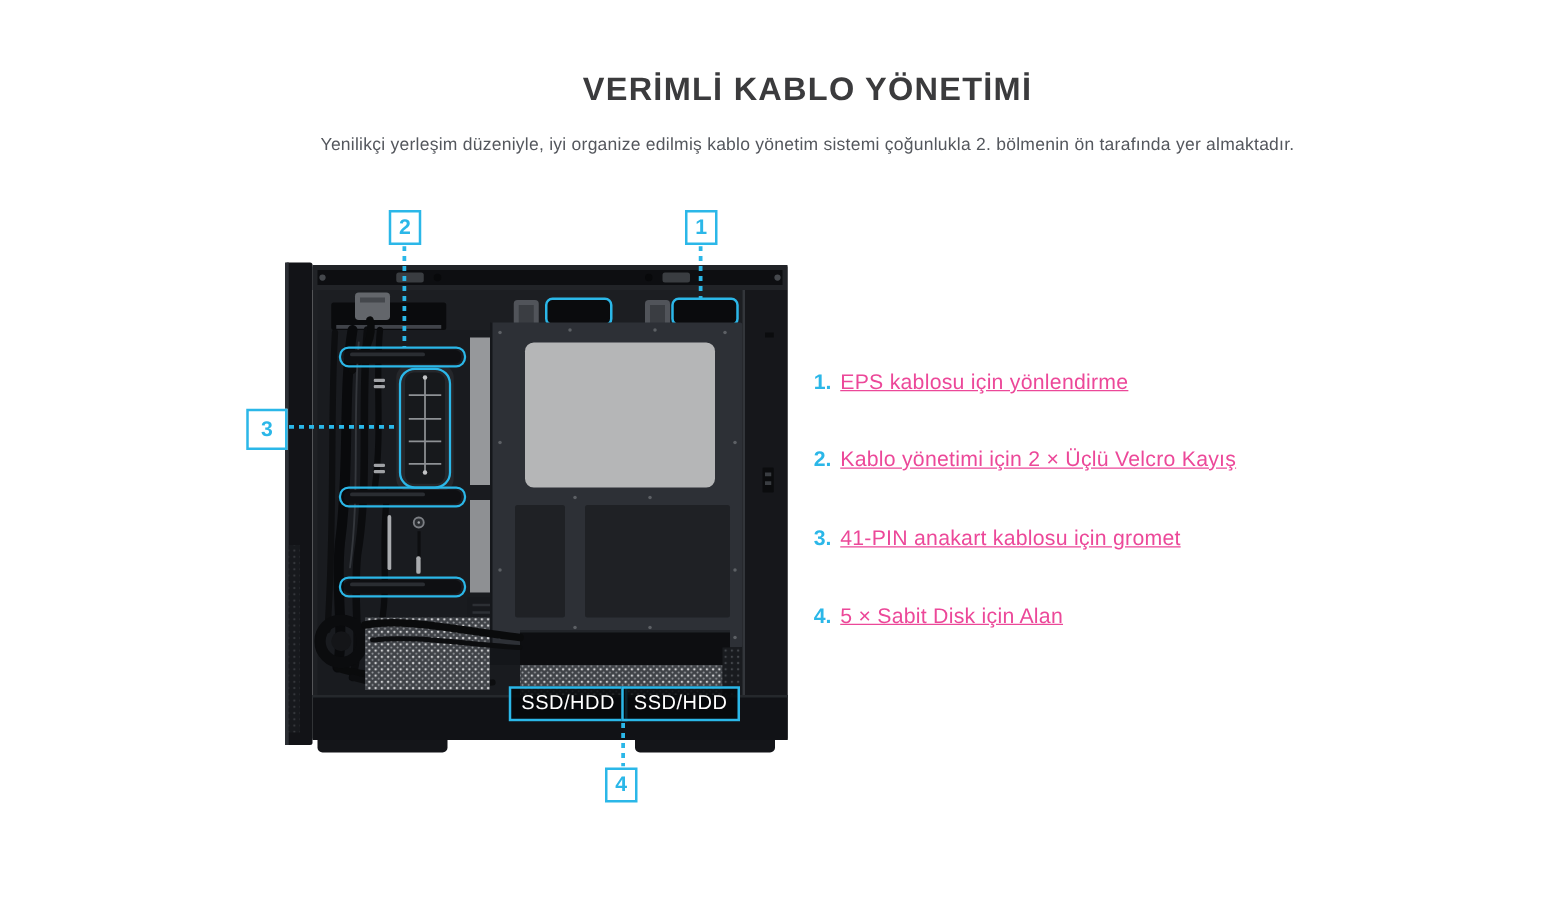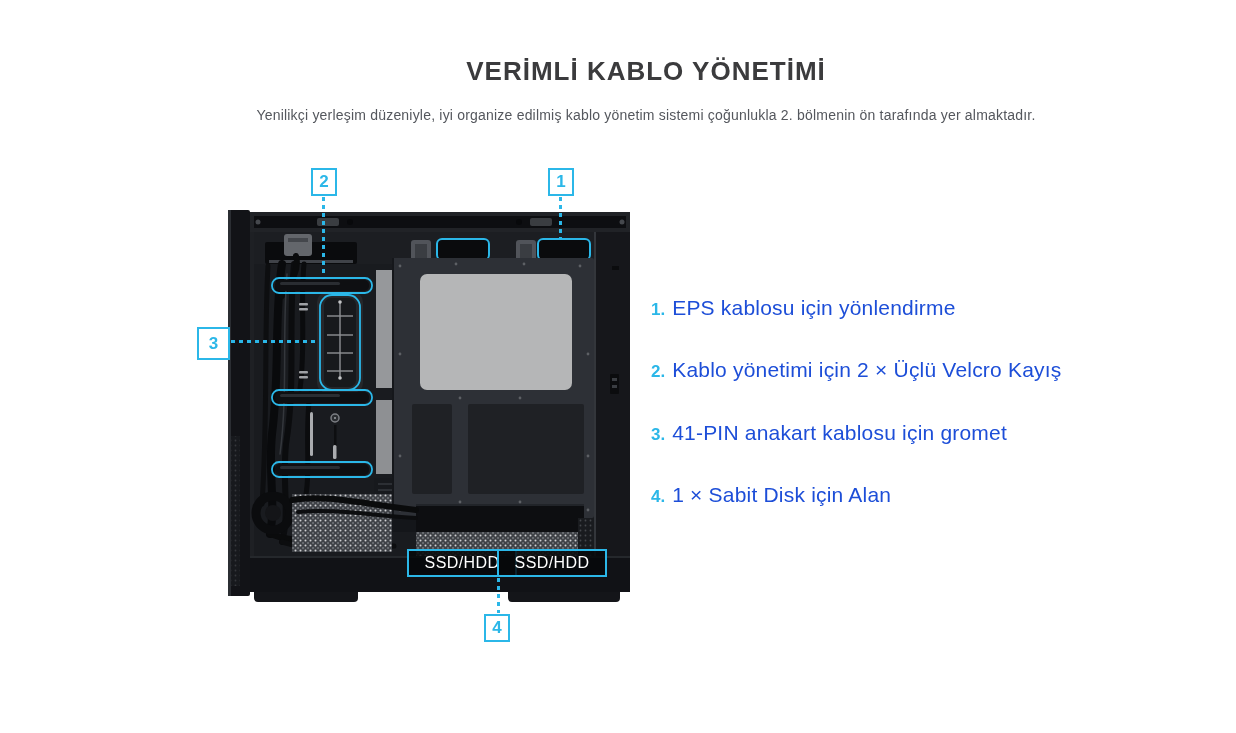--- a/index.html
+++ b/index.html
@@ -24,30 +24,30 @@
     position:absolute; background:#ffffff; border:2px solid var(--accent);
     color:var(--accent); font-weight:bold; font-size:17px;
     display:flex; align-items:center; justify-content:center;
   }
   .leader-v { position:absolute; width:3px;
     background:repeating-linear-gradient(180deg, var(--accent) 0 4px, transparent 4px 8px); }
   .leader-h { position:absolute; height:3px;
     background:repeating-linear-gradient(90deg, var(--accent) 0 4px, transparent 4px 8px); }
 
   .drive-label {
-    position:absolute; width:110px; height:28px;
+    position:absolute; width:95px; height:28px;
     border:2px solid var(--accent); background:rgba(6,8,10,0.85);
     color:#ffffff; font-size:16px; letter-spacing:0.4px;
     display:flex; align-items:center; justify-content:center;
   }
 
   .feature { position:absolute; left:651px; white-space:nowrap;
     display:flex; align-items:baseline; }
   .feature .num { color:var(--accent); font-weight:bold; font-size:17px; margin-right:7px; }
-  .feature .txt { color:#1d4ed8; font-size:21px; letter-spacing:0.2px; }
+  .feature .txt { color:#ec4899; font-size:17px; letter-spacing:0.2px;text-decoration:underline; }
 </style>
 </head>
 <body>
 
 <div class="page">
 
   <h1 class="centerband title">VERİMLİ KABLO YÖNETİMİ</h1>
   <p class="centerband subtitle">Yenilikçi yerleşim düzeniyle, iyi organize edilmiş kablo yönetim sistemi çoğunlukla 2. bölmenin ön tarafında yer almaktadır.</p>
 
   <svg class="case-svg" viewBox="0 0 412 400">
@@ -245,16 +245,16 @@
   <div class="feature" style="top:358px;">
     <span class="num">2.</span>
     <span class="txt">Kablo yönetimi için 2 × Üçlü Velcro Kayış</span>
   </div>
   <div class="feature" style="top:421px;">
     <span class="num">3.</span>
     <span class="txt">41-PIN anakart kablosu için gromet</span>
   </div>
   <div class="feature" style="top:483px;">
     <span class="num">4.</span>
-    <span class="txt">1 × Sabit Disk için Alan</span>
+    <span class="txt">5 × Sabit Disk için Alan</span>
   </div>
 
 </div>
 
 </body></html>

